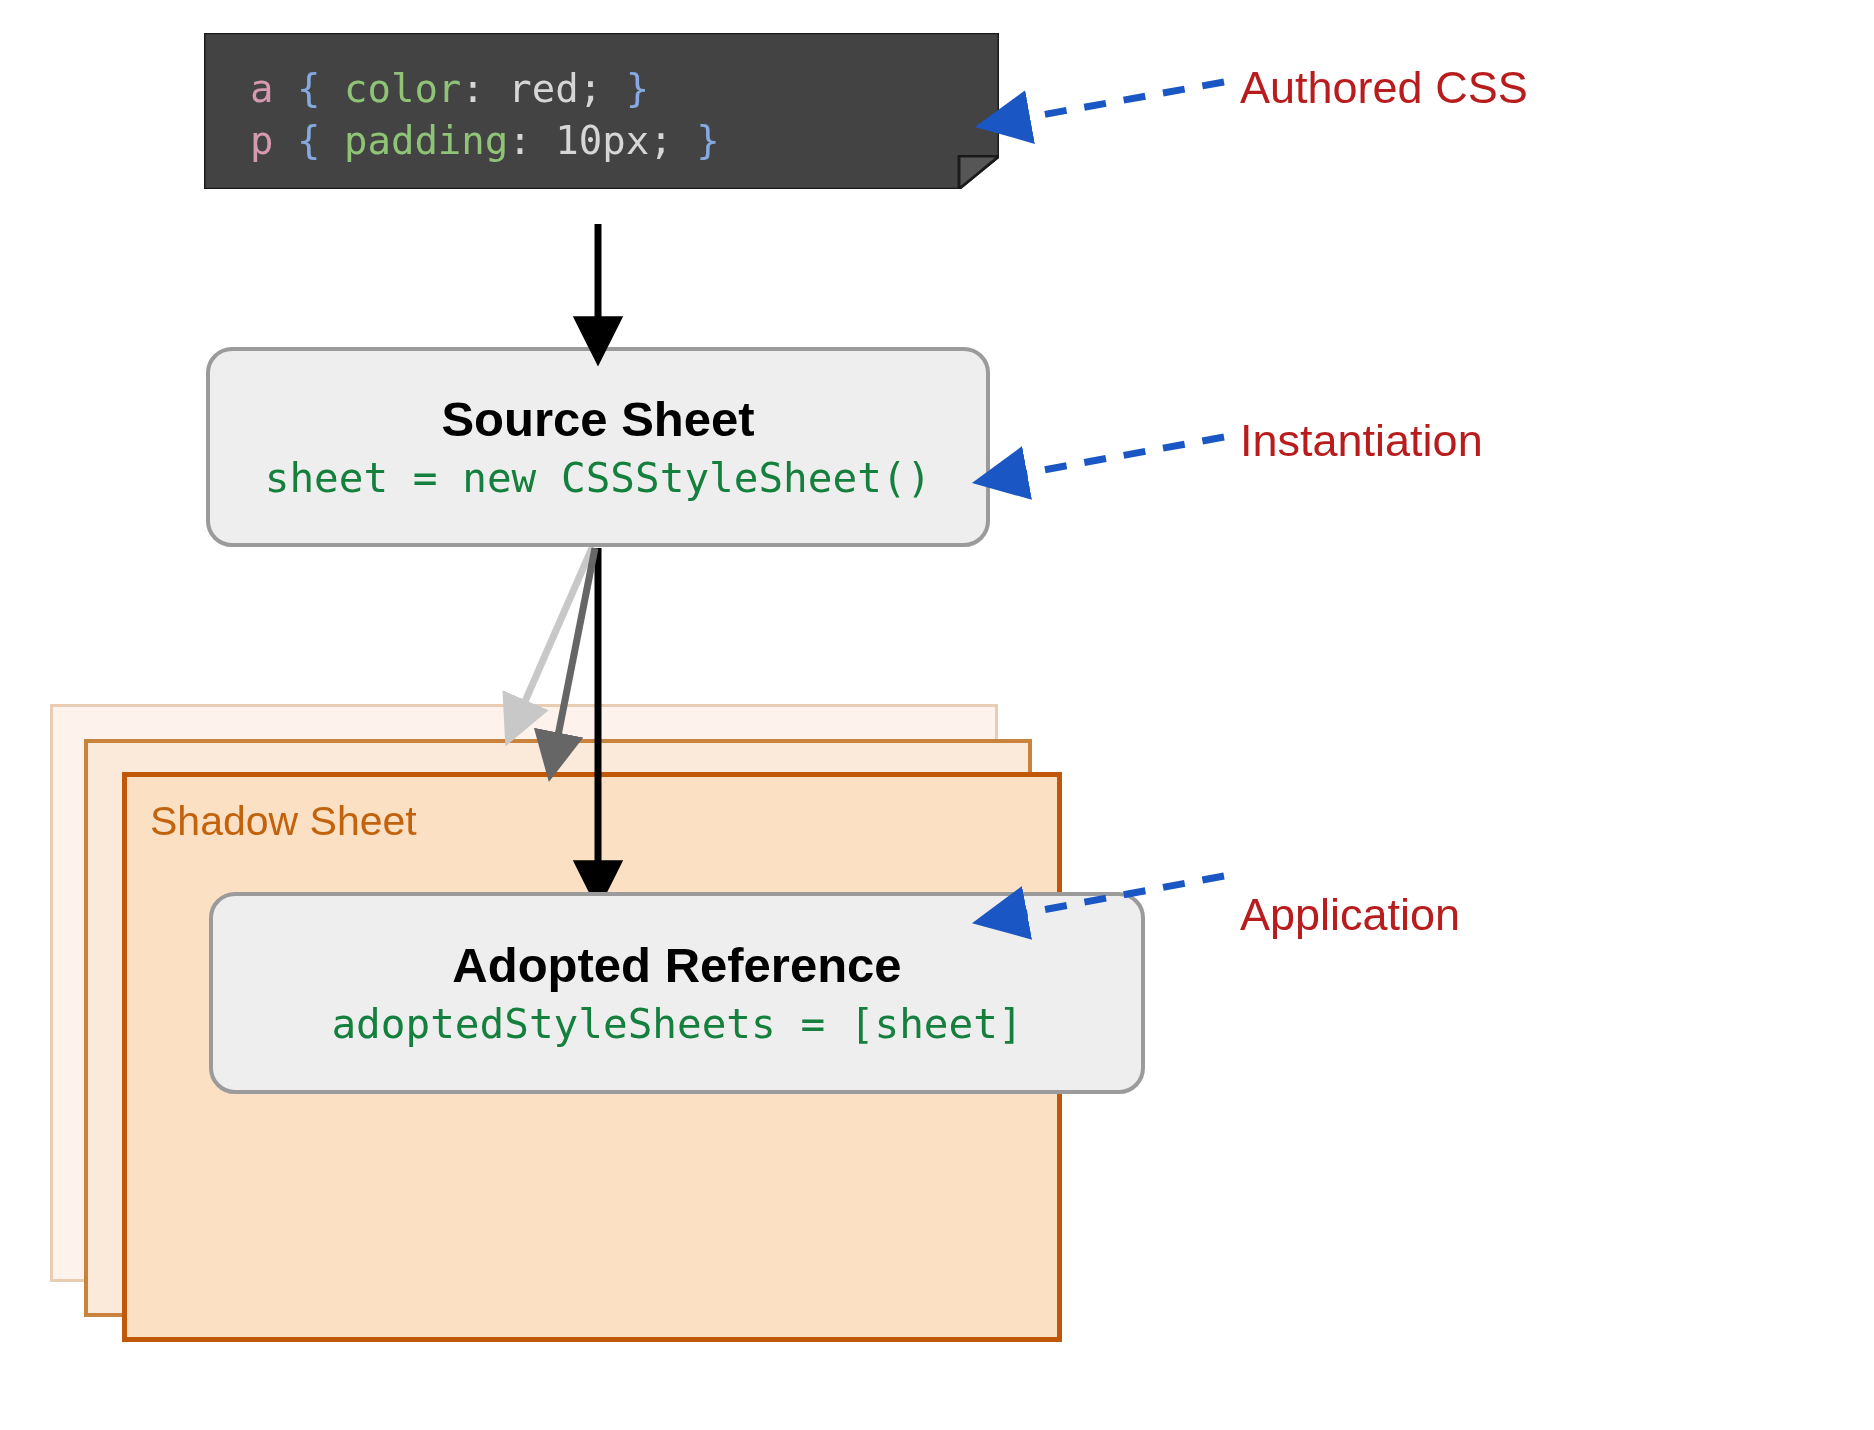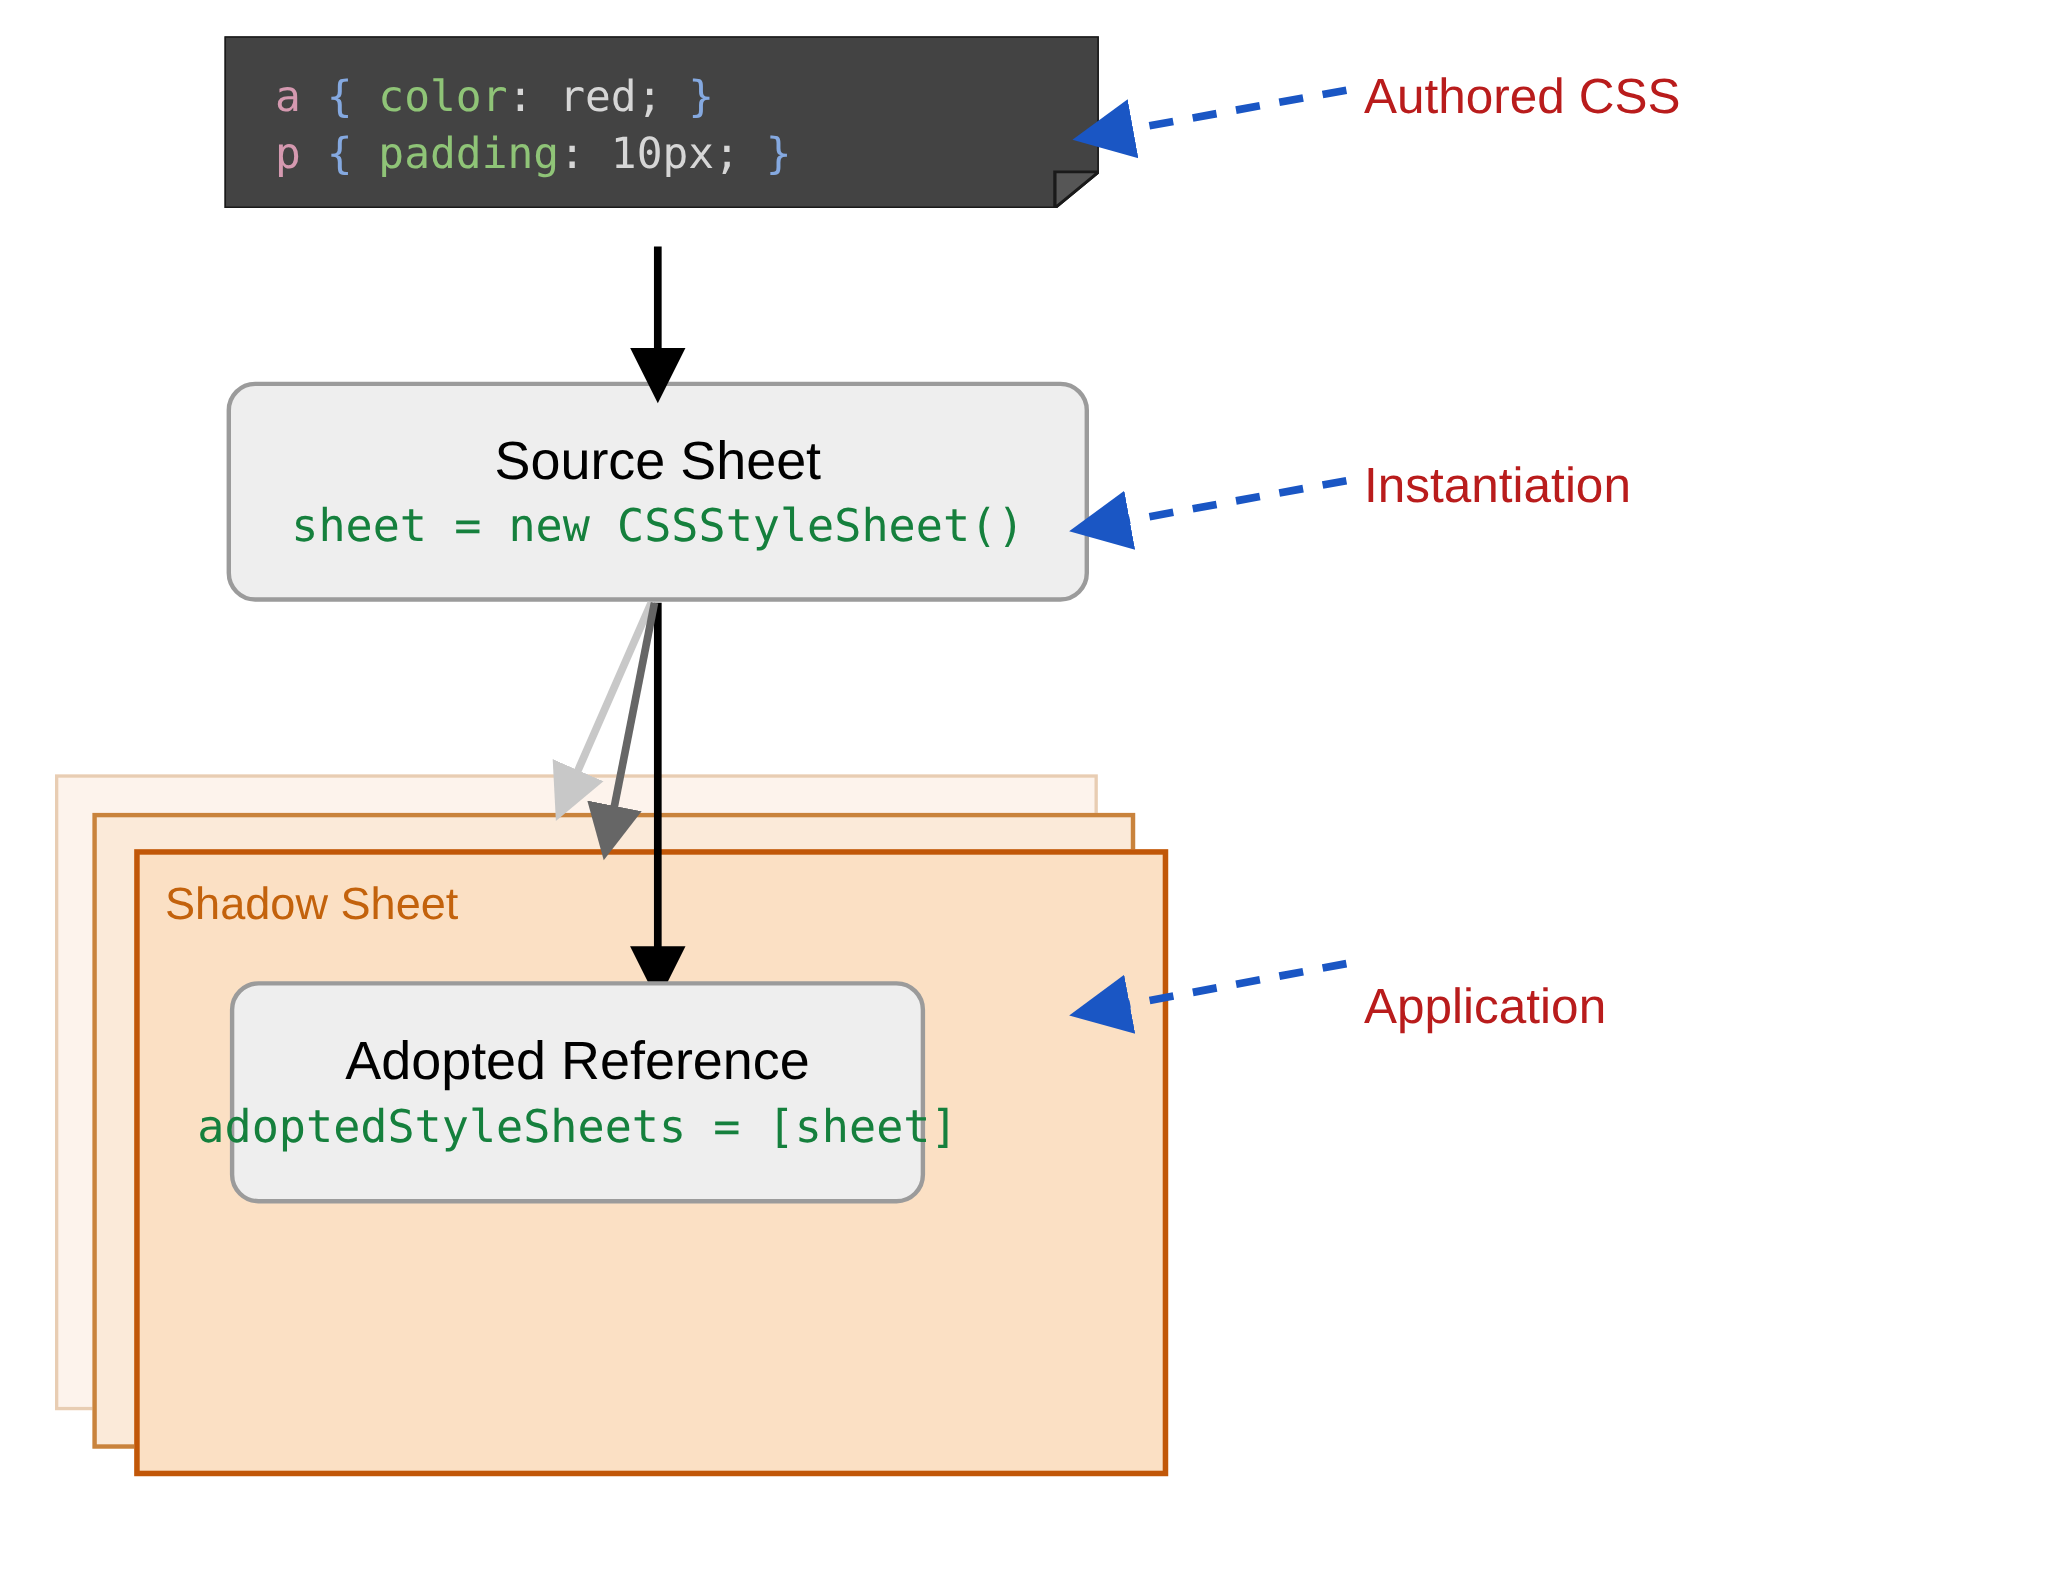--- a/index.html
+++ b/index.html
@@ -60,40 +60,41 @@
     align-items: center;
     justify-content: center;
   }
   .node-title {
     font-family: "Liberation Sans", sans-serif;
     font-size: 49px;
     color: #000000;
     line-height: 1.15;
     margin-bottom: 6px;
     white-space: nowrap;
+    font-weight: bold;
   }
   .node-code {
     font-family: "DejaVu Sans Mono", "Liberation Mono", monospace;
     font-size: 41px;
     color: #15803d;
     white-space: nowrap;
     line-height: 1.2;
   }
 
   #source-sheet-box {
     left: 206px;
     top: 347px;
     width: 784px;
     height: 200px;
     z-index: 3;
   }
   #adopted-ref-box {
     left: 209px;
     top: 892px;
-    width: 632px;
+    width: 936px;
     height: 202px;
     z-index: 5;
   }
 
   
   .shadow-card {
     position: absolute;
     box-sizing: border-box;
   }
   #shadow-card-back {

